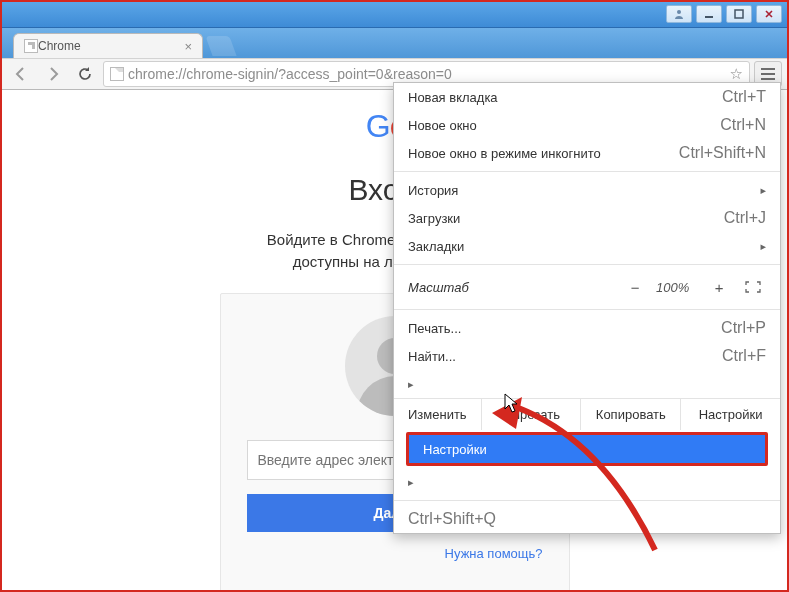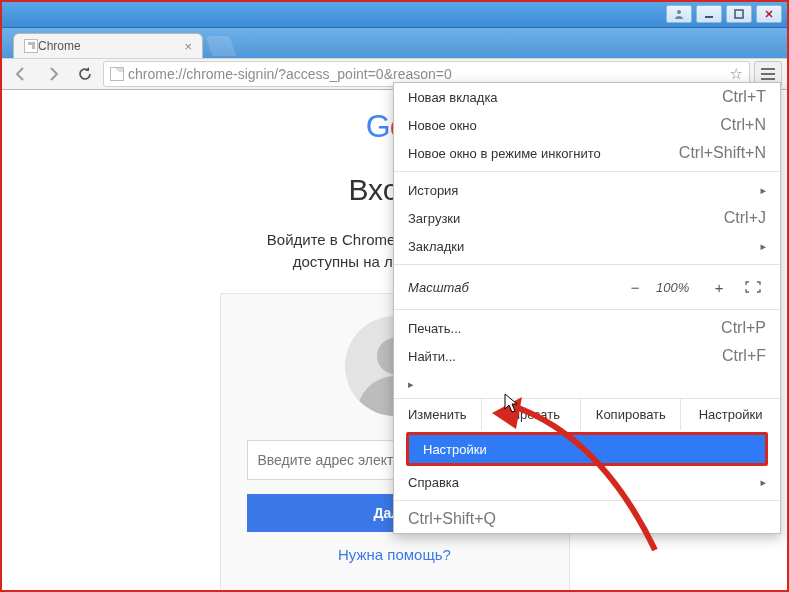--- a/index.html
+++ b/index.html
@@ -100,21 +100,21 @@
   .avatar::before { content:""; position:absolute; top:22px; left:32px; width:36px; height:36px; border-radius:50%; background:#bcbcbc; }
   .avatar::after  { content:""; position:absolute; top:60px; left:12px; width:76px; height:60px; border-top-left-radius:45px; border-top-right-radius:45px; background:#bcbcbc; }
   .email-input {
     width:100%; height:40px; border:1px solid #d7d7d7; background:#fff;
     padding:0 10px; font-size:14px; color:#999;
   }
   .next-btn {
     width:100%; height:38px; margin-top:14px;
     background:#3b78e7; color:#fff; border:none; font-size:14px; font-weight:600;
   }
-  .help-link { display:block; margin-top:14px; color:#3b78e7; font-size:15px; text-decoration:none; }
+  .help-link { display:block; text-align:right; margin-top:14px; color:#3b78e7; font-size:13px; text-decoration:none; }
 
   
   .menu {
     position:absolute;
     top:82px; right:8px;
     width:388px;
     background:#fff;
     border:1px solid #bfbfbf;
     box-shadow:0 4px 12px rgba(0,0,0,0.25);
     z-index:10; font-size:13px; color:#333;
@@ -309,21 +309,20 @@
     <div class="ecell">Вырезать</div>
     <div class="ecell">Копировать</div>
     <div class="ecell">Настройки</div>
   </div>
   <div class="highlight-wrap">
     <div class="row selected">
       <span class="lbl">Настройки</span>
     </div>
   </div>
   <div class="row">
-    <span class="lbl">Справка</span>
     <span class="arrow">▸</span>
   </div>
   <hr>
   <div class="row">
     <span class="accel">Ctrl+Shift+Q</span>
   </div>
 </div>
 
 <svg class="cursor" style="left:504px; top:393px;" width="16" height="22" viewBox="0 0 16 22">
   <path d="M1 1 L1 16 L5 12 L8 19 L11 18 L8 11 L13 11 Z" fill="#fff" stroke="#000" stroke-width="1"></path>

